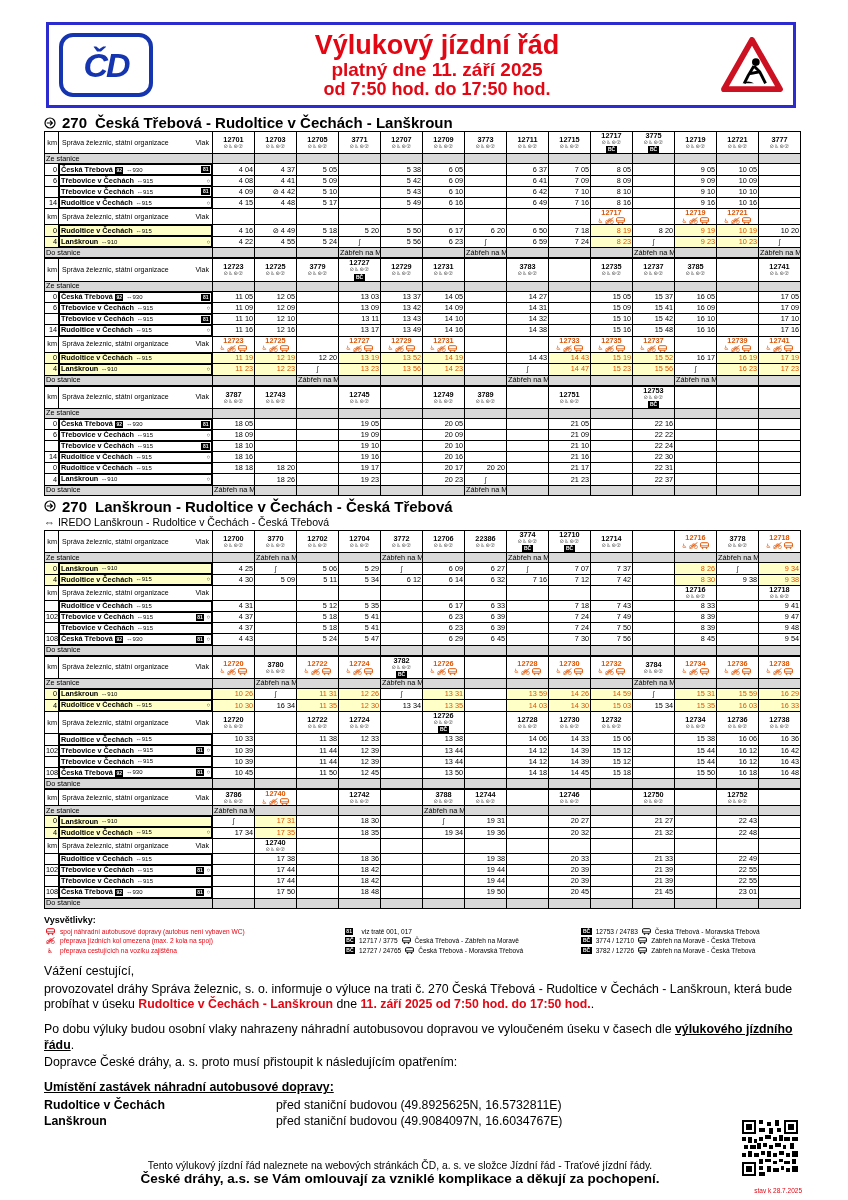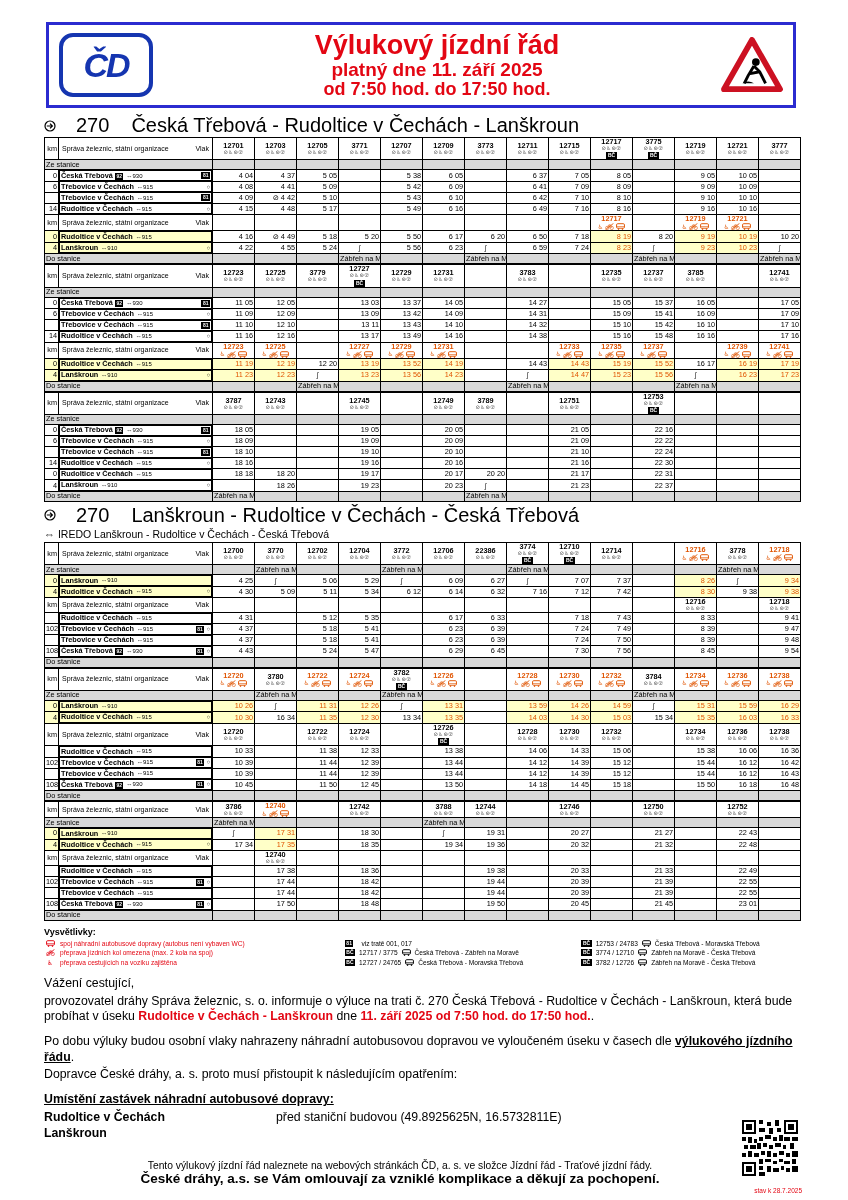--- a/index.html
+++ b/index.html
@@ -10,21 +10,21 @@
           display:flex;align-items:center;justify-content:space-between;padding:0 10px;box-sizing:border-box;}
   .cd-logo{width:86px;height:56px;border:4px solid #1535b0;border-radius:14px;display:flex;align-items:center;justify-content:center;}
   .cd-logo span{color:#1535b0;font-weight:bold;font-style:italic;font-size:34px;letter-spacing:-2px;}
   .banner-title{flex:1;text-align:center;color:#e30613;line-height:1.05;}
   .bt1{font-size:27px;font-weight:bold;}
   .bt2{font-size:19px;font-weight:bold;}
   .bt3{font-size:18px;font-weight:bold;}
   .warn{width:62px;height:56px;}
   
   .content{position:absolute;left:44px;top:112px;width:760px;}
-  .sec-h{font-size:20px;font-weight:normal;display:flex;align-items:center;gap:20px;margin-top:2px;}
+  .sec-h{font-size:15px;font-weight:bold;display:flex;align-items:center;gap:6px;margin-top:2px;}
   .sec-h .ln{margin-right:2px;}
   .iredo{font-size:10.5px;margin:1px 0 2px 0;}
   .iredo b{font-size:11px;}
   
   table.blk{border-collapse:collapse;table-layout:fixed;width:756px;border:1.6px solid #000;}
   table.blk td{border:0.8px solid #000;padding:0 1px;height:9px;line-height:1.1;font-size:7.3px;
                overflow:hidden;white-space:nowrap;vertical-align:middle;}
   tr.grp>td{border-top:1.6px solid #000;}
   .th td{vertical-align:top;height:auto;}
   .sthead{display:flex;justify-content:space-between;font-size:7px;padding:0 2px;}
@@ -2309,20 +2309,21 @@
       <p><span>Po dobu výluky budou osobní vlaky nahrazeny náhradní autobusovou dopravou ve vyloučeném úseku v časech dle </span><span class="ul">výlukového jízdního řádu</span><span>.</span></p>
       <p>Dopravce České dráhy, a. s. proto musí přistoupit k následujícím opatřením:</p>
       <div class="gap"></div>
       <p class="ul">Umístění zastávek náhradní autobusové dopravy:</p>
       <div class="stoprow">
         <span class="snm">Rudoltice v Čechách</span>
         <span>před staniční budovou (49.8925625N, 16.5732811E)</span>
       </div>
       <div class="stoprow">
         <span class="snm">Lanškroun</span>
+        <span>před staniční budovou (49.9084097N, 16.6034767E)</span>
       </div>
     </div>
   </div>
 
   <div class="footer">
     <div class="f1">Tento výlukový jízdní řád naleznete na webových stránkách ČD, a. s. ve složce Jízdní řád - Traťové jízdní řády.</div>
     <div class="f2">České dráhy, a.s. se Vám omlouvají za vzniklé komplikace a děkují za pochopení.</div>
   </div>
   <svg class="qr" viewBox="0 0 29 29" shape-rendering="crispEdges">
     <rect width="29" height="29" fill="#fff"></rect>

